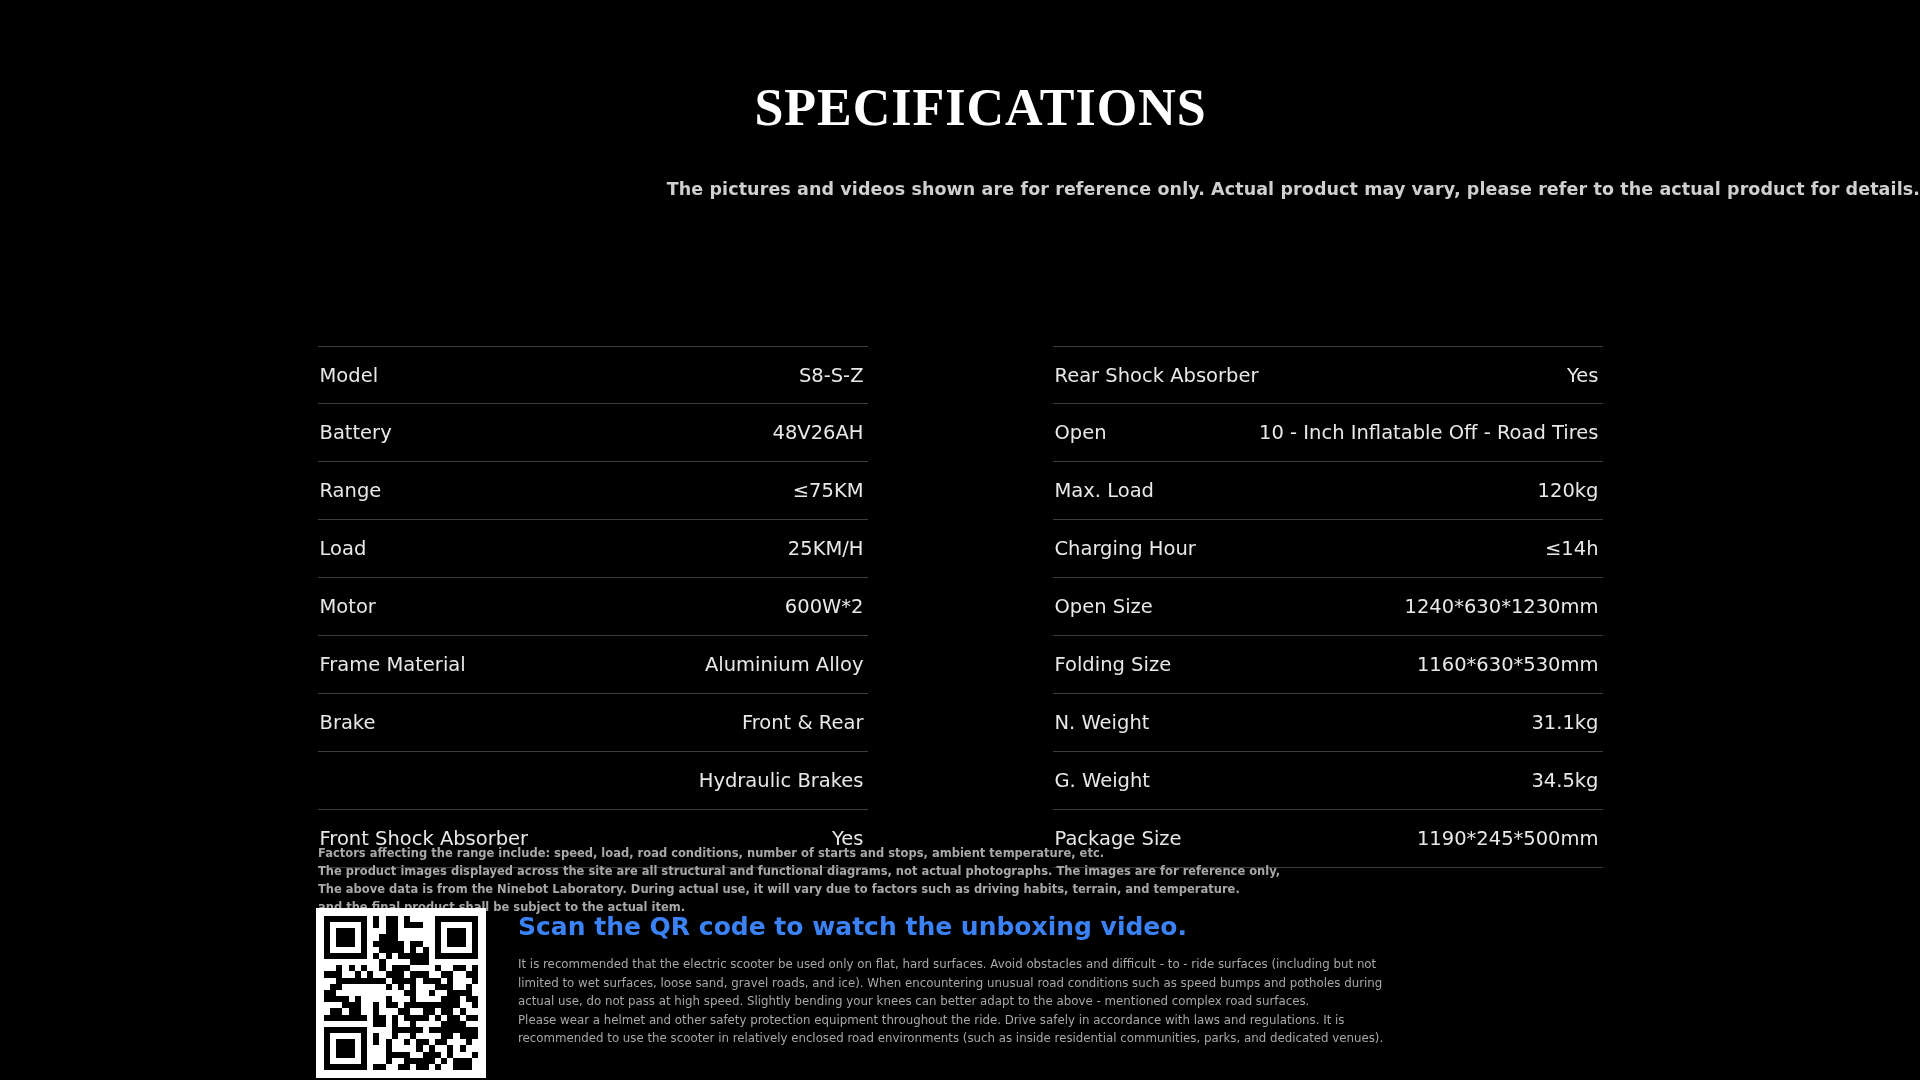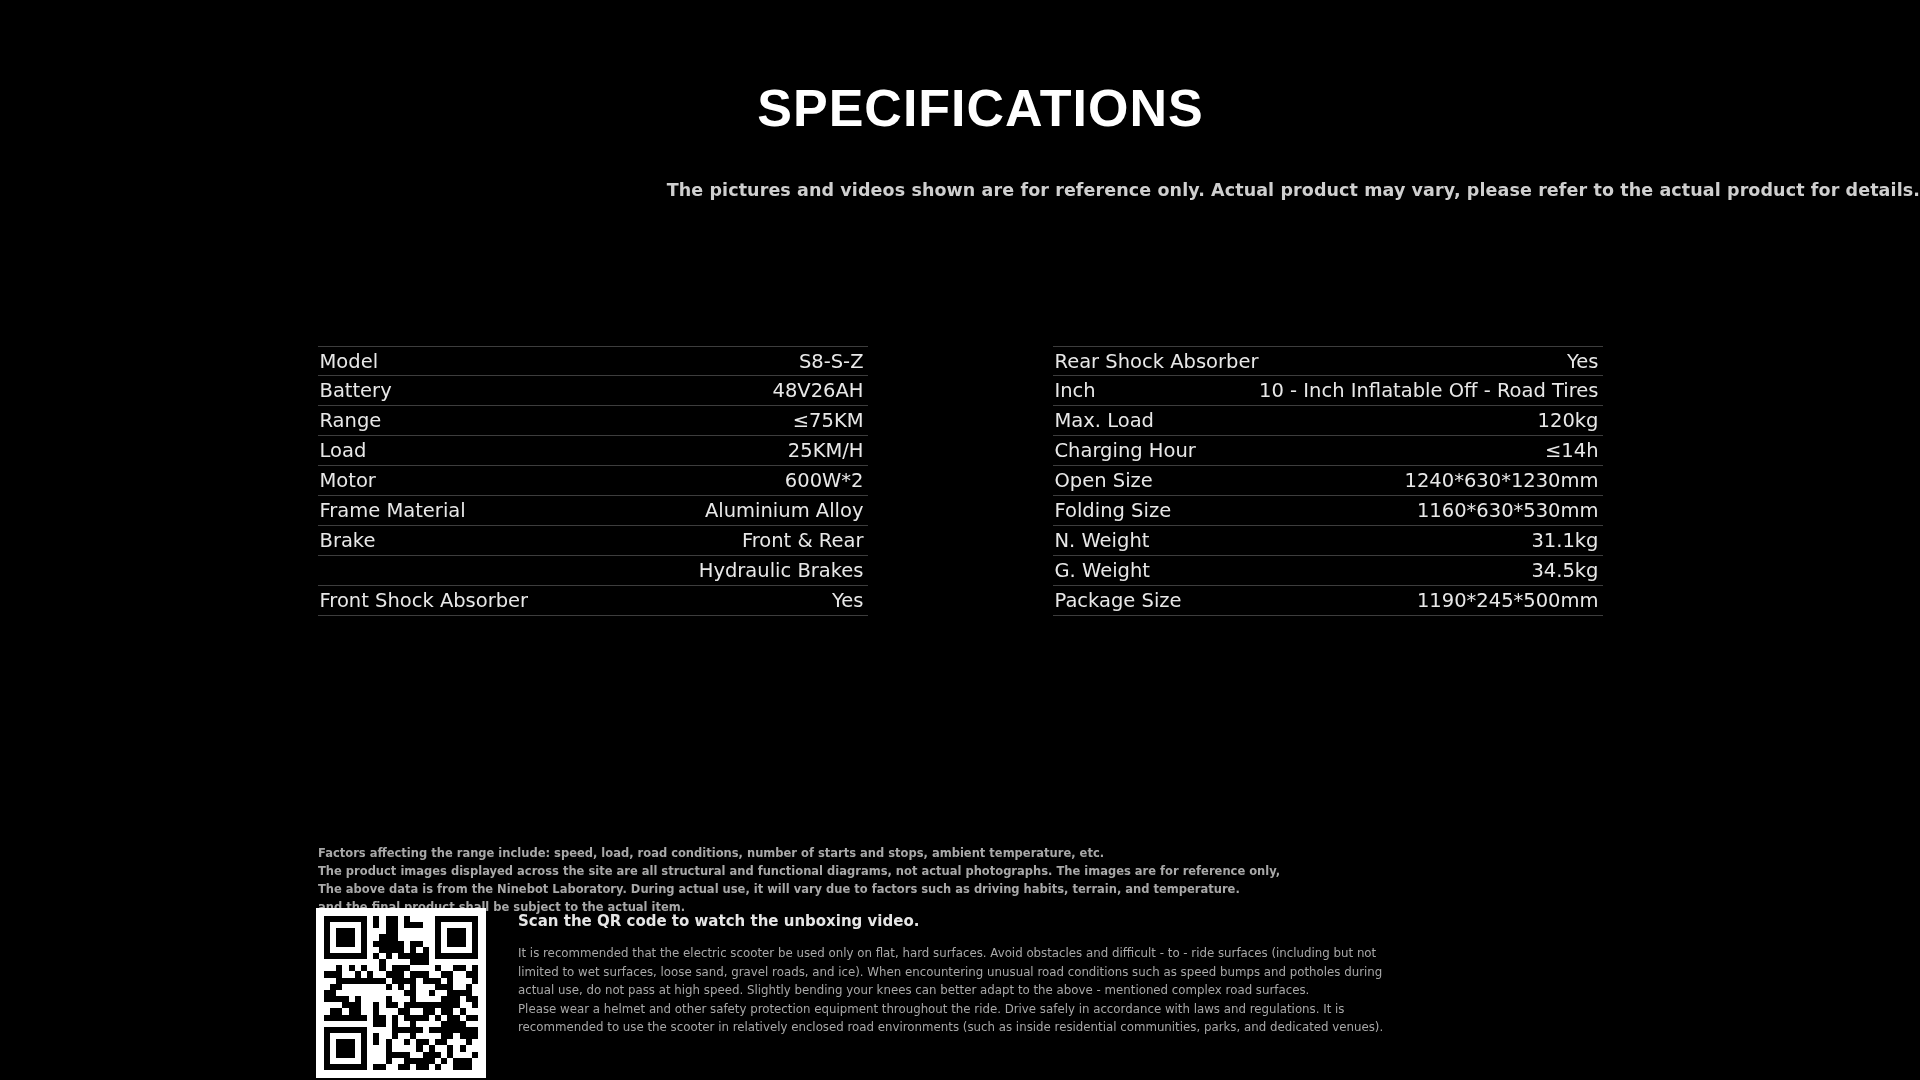--- a/index.html
+++ b/index.html
@@ -12,21 +12,21 @@
   }
   .page {
     position: relative;
     width: 1920px;
     height: 1080px;
     background: #000000;
   }
   .title {
     text-align: center;
     color: #ffffff;
-    font-family: Liberation Sans, sans-serif;
+    font-family: Liberation Serif, serif;
     font-weight: bold;
     font-size: 52px;
     letter-spacing: 1px;
     margin-top: 78px;
     padding-left: 41px;
   }
   .subtitle {
     text-align: right;
     color: #cfcfcf;
     font-size: 17.5px;
@@ -43,21 +43,21 @@
     justify-content: center;
     gap: 185px;
   }
   .spec-col {
     width: 550px;
   }
   .spec-row {
     display: flex;
     justify-content: space-between;
     align-items: center;
-    height: 30px;
+    height: 58px;
     border-bottom: 1px solid #3d3d3d;
     padding: 0 4px 0 2px;
   }
   .spec-row:first-child {
     border-top: 1px solid #3d3d3d;
   }
   .spec-key {
     color: #e8e8e8;
     font-size: 19.5px;
     white-space: nowrap;
@@ -97,22 +97,22 @@
     width: 100%;
     height: 100%;
     display: grid;
     grid-template-columns: repeat(25, 1fr);
     grid-template-rows: repeat(25, 1fr);
   }
   .qr-grid i { display: block; }
   .qr-grid i.on { background: #000000; }
   .qr-text { width: 930px; padding-top: 4px; }
   .qr-head {
-    color: #e5e5e5;
-    font-size: 15px;
+    color: #3b82f6;
+    font-size: 25px;
     font-weight: bold;
     margin-bottom: 14px;
   }
   .qr-body p {
     color: #a8a8a8;
     font-size: 11.8px;
     line-height: 18.5px;
     font-weight: normal;
   }
 </style>
@@ -162,21 +162,21 @@
           <span class="spec-key">Front Shock Absorber</span>
           <span class="spec-val">Yes</span>
         </div>
       </div>
     <div class="spec-col" id="col-right">
         <div class="spec-row">
           <span class="spec-key">Rear Shock Absorber</span>
           <span class="spec-val">Yes</span>
         </div>
         <div class="spec-row">
-          <span class="spec-key">Inch</span>
+          <span class="spec-key">Open</span>
           <span class="spec-val">10 - Inch Inflatable Off - Road Tires</span>
         </div>
         <div class="spec-row">
           <span class="spec-key">Max. Load</span>
           <span class="spec-val">120kg</span>
         </div>
         <div class="spec-row">
           <span class="spec-key">Charging Hour</span>
           <span class="spec-val">≤14h</span>
         </div>

